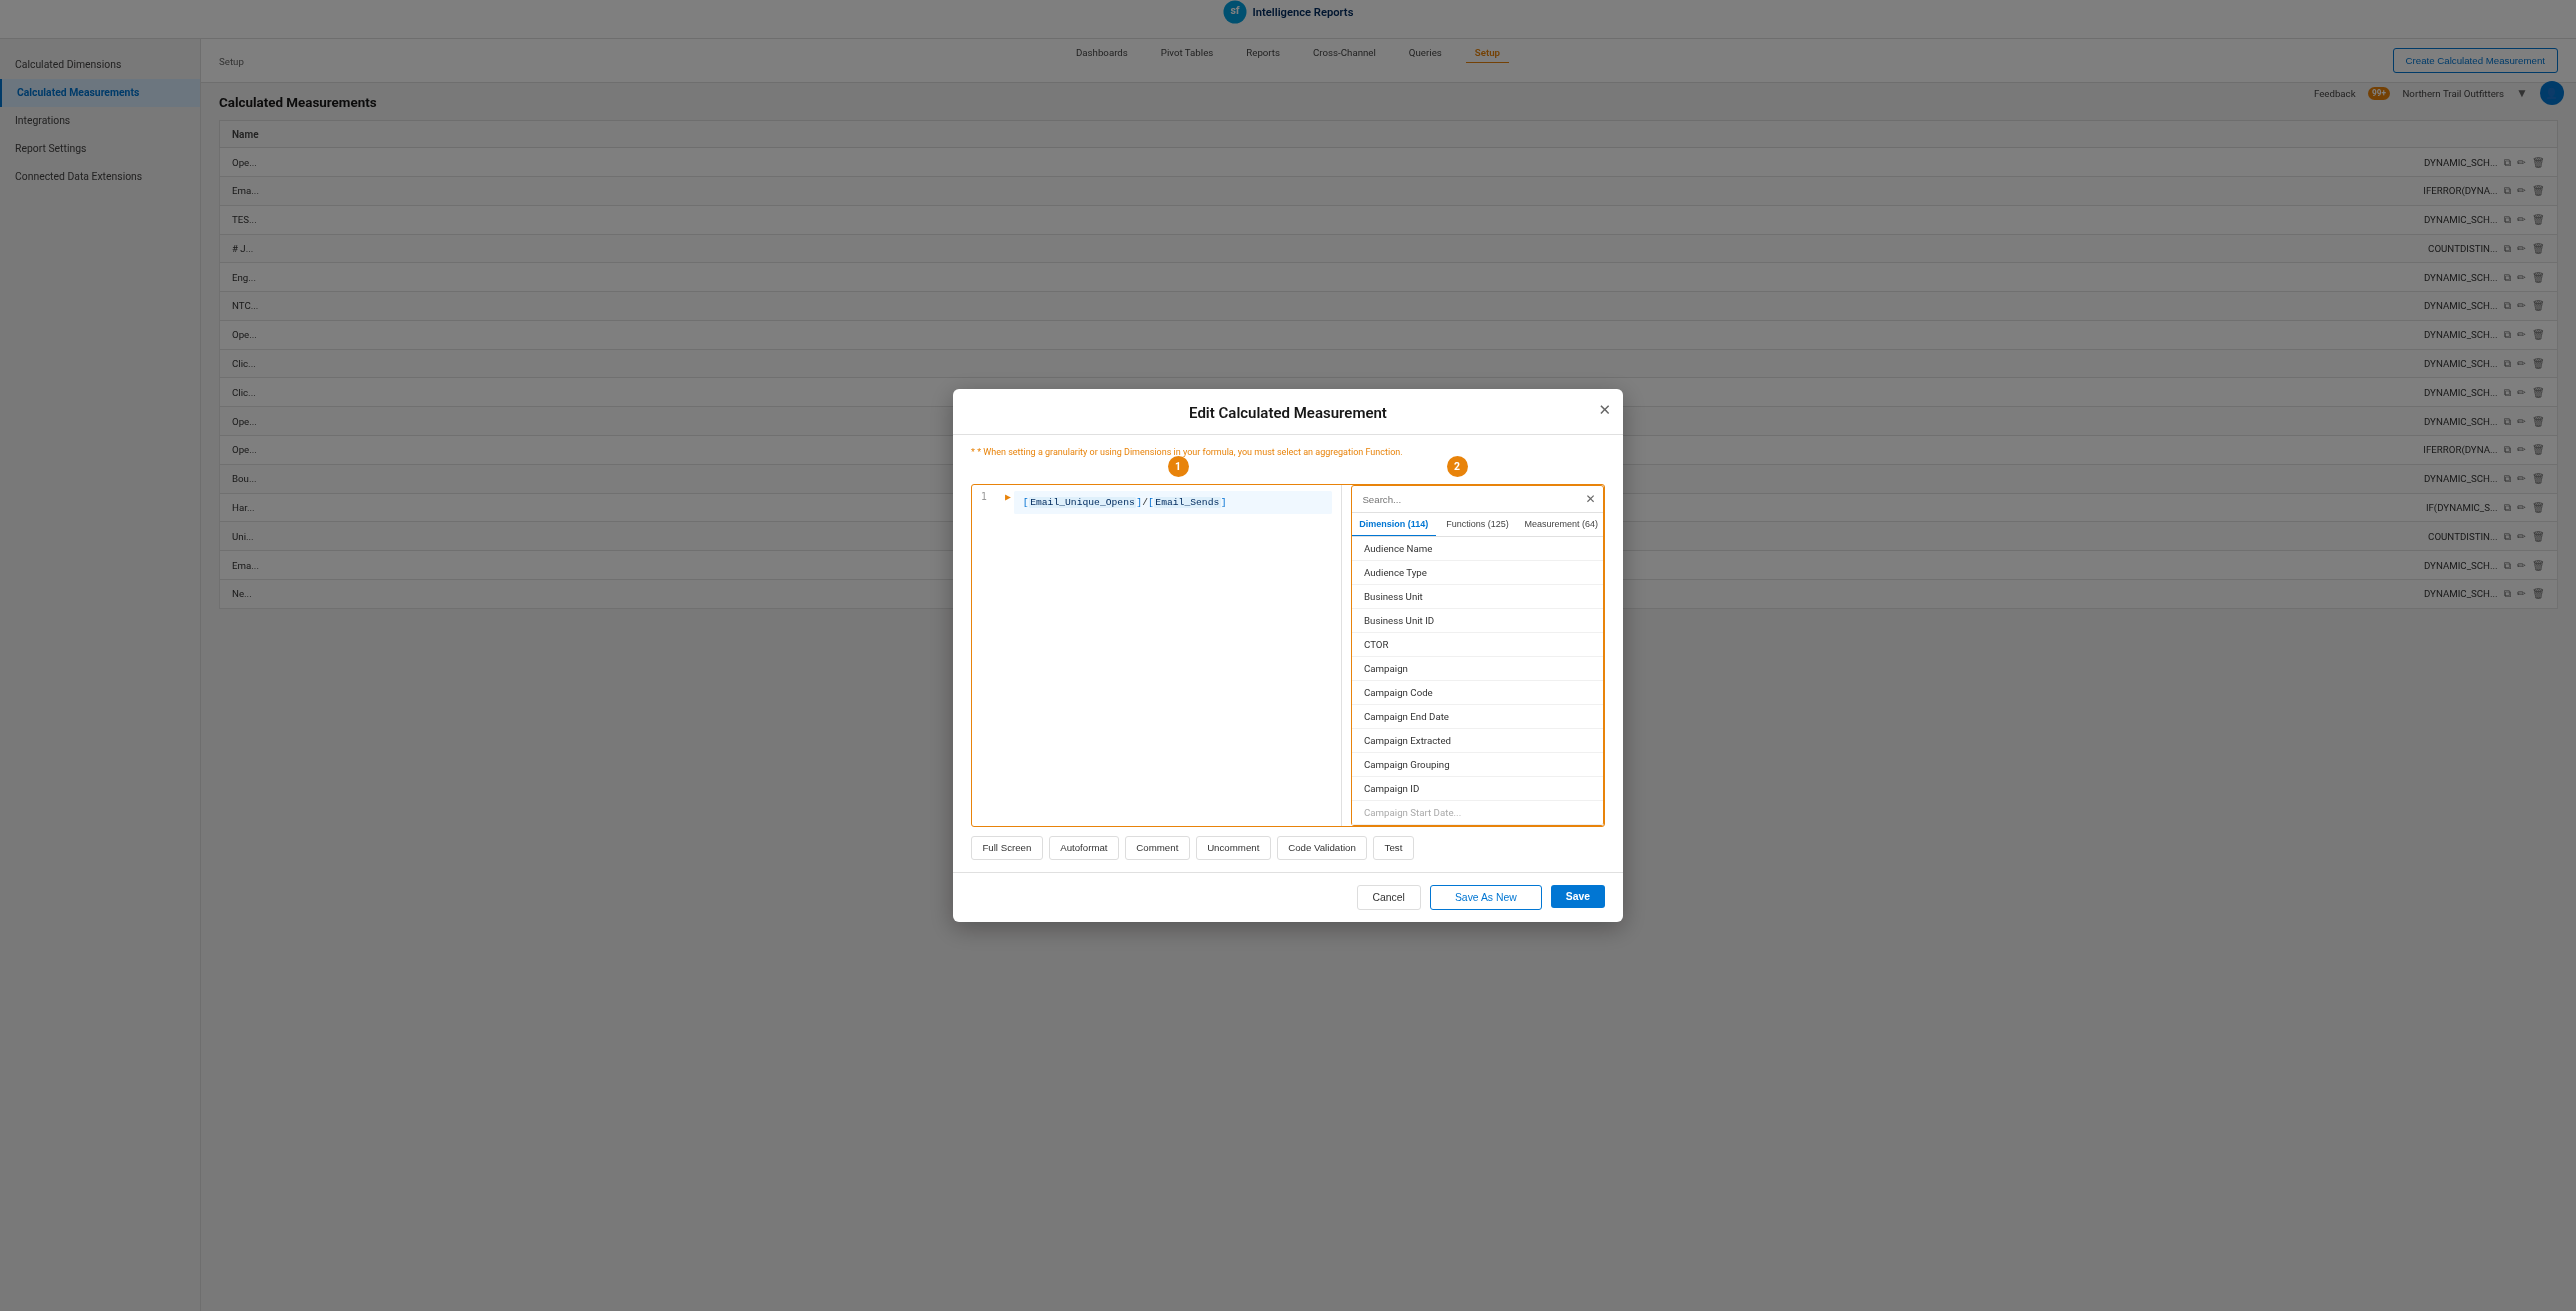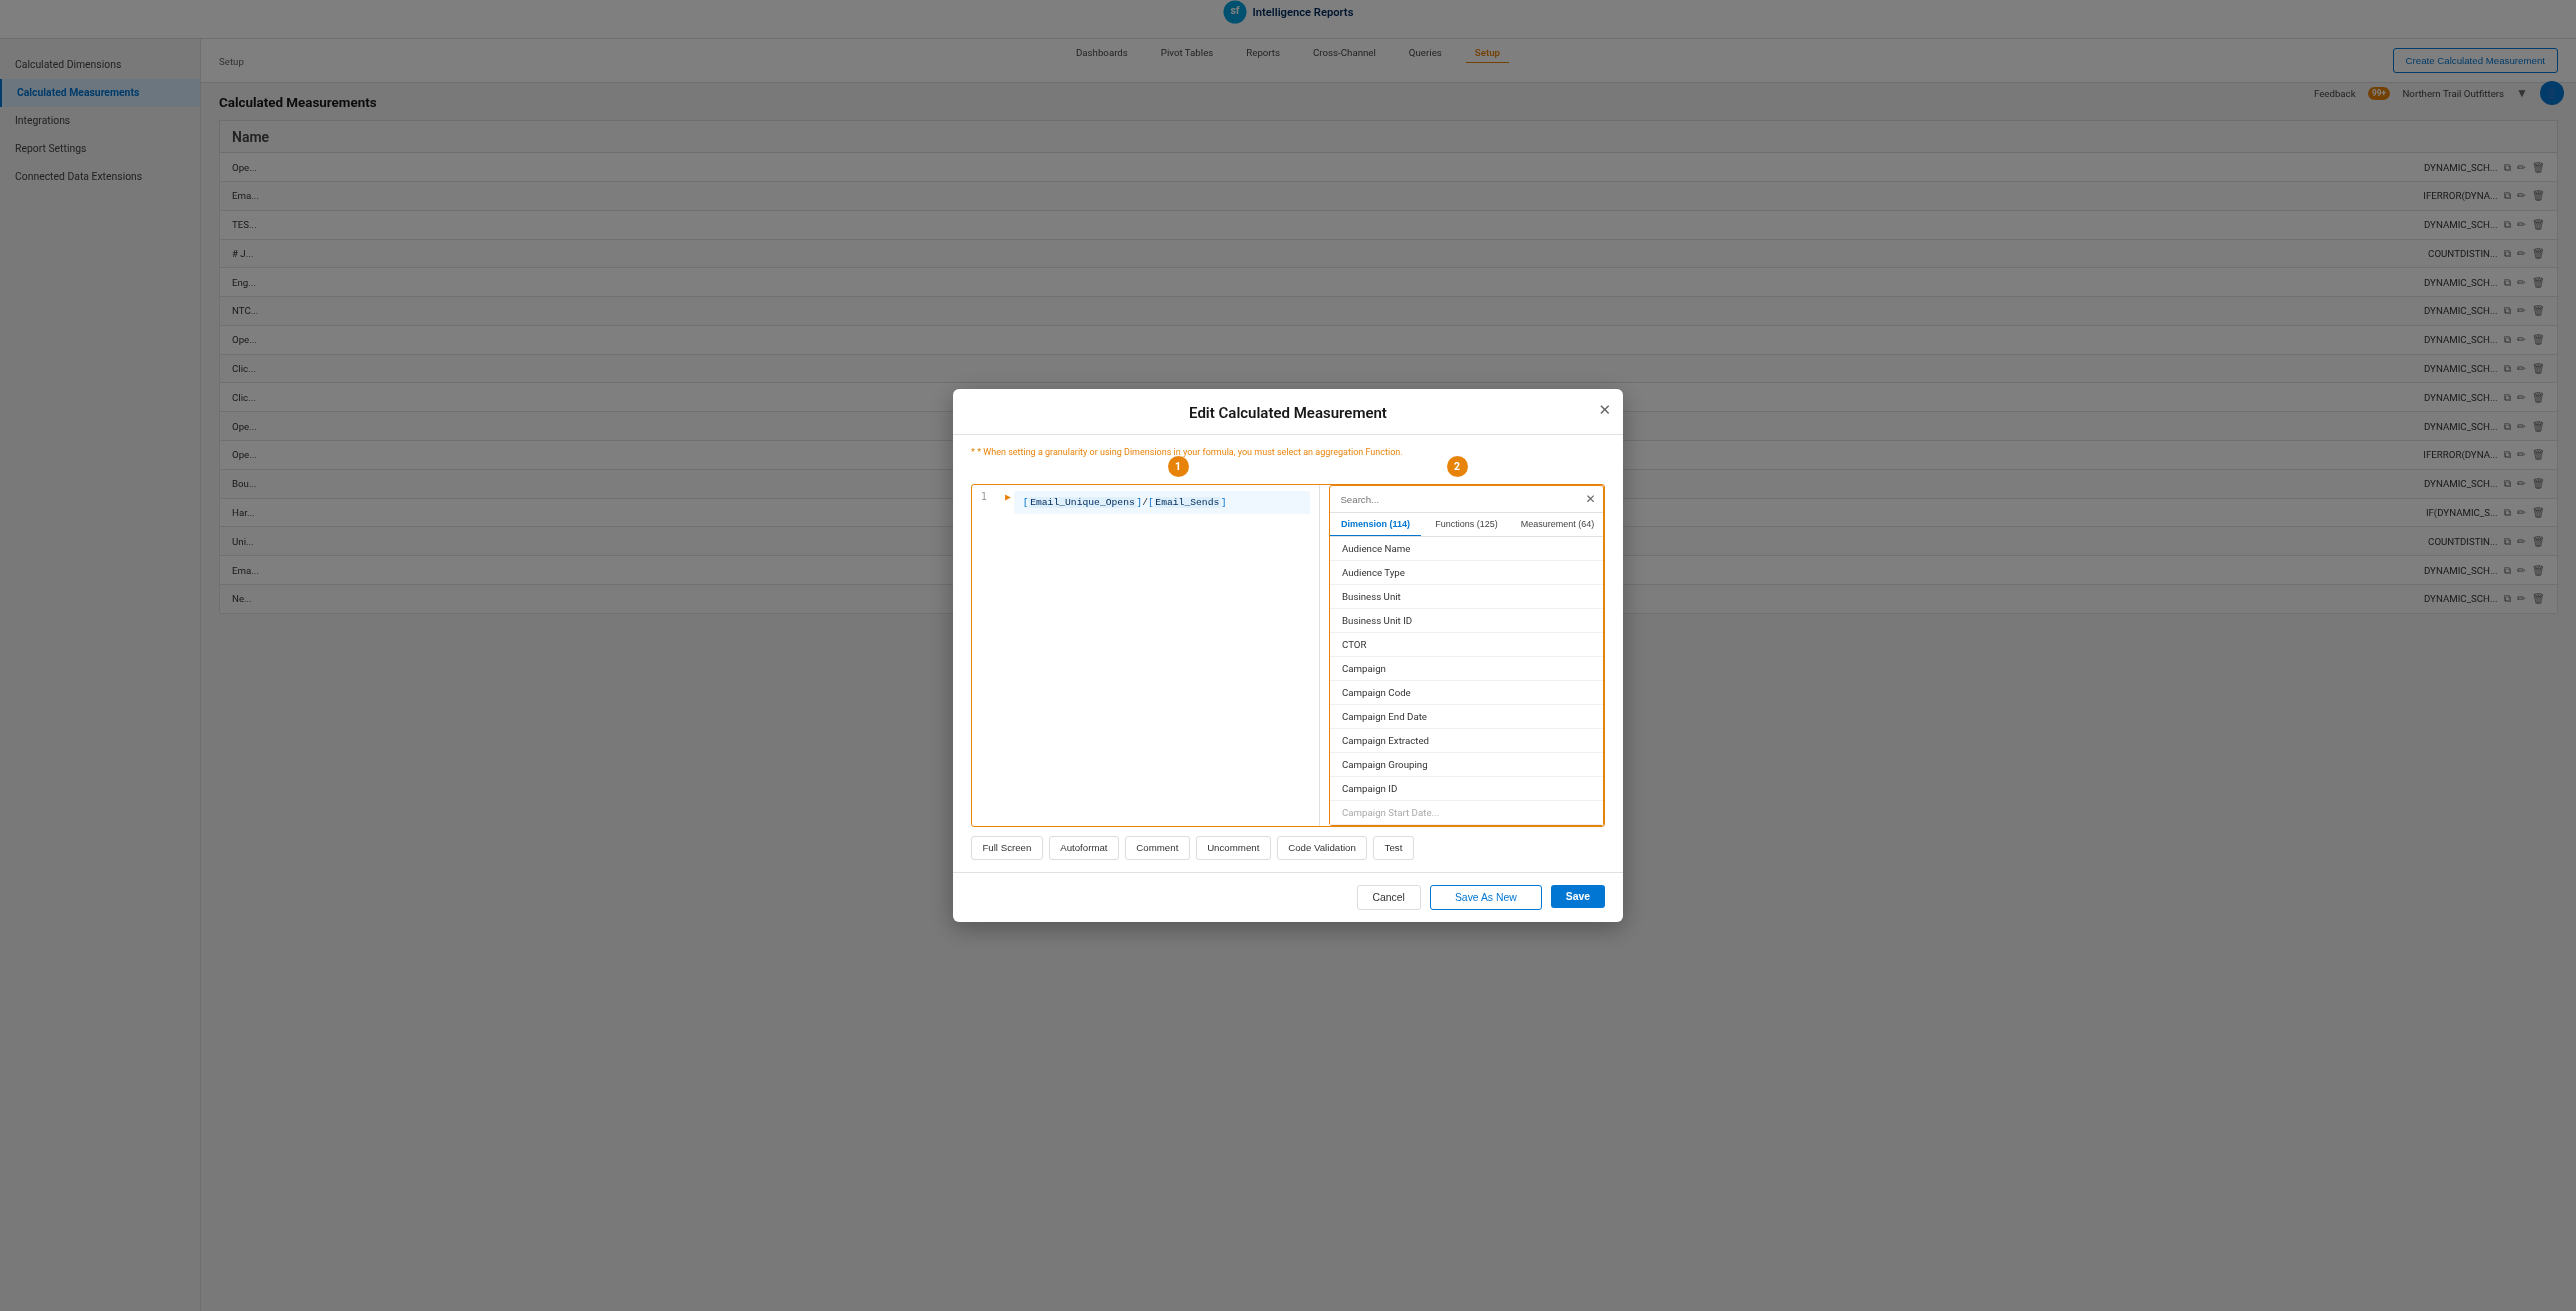--- a/index.html
+++ b/index.html
@@ -62,21 +62,21 @@
     }
     .create-btn {
       background: white; border: 0.7px solid #0176d3; color: #0176d3;
       padding: 6px 12px; border-radius: 3px; font-size: 9.7px; cursor: pointer;
     }
 
     
     .table-area { padding: 12px 18px; }
     .table-header-row {
       display: flex; background: #f8f8f8; border: 0.7px solid #ddd;
-      padding: 7.4px 12px; font-size: 14px; font-weight: 600; color: #444;
+      padding: 7.4px 12px; font-size: 10px; font-weight: 600; color: #444;
     }
     .col-name { flex: 2; }
     .col-expr { flex: 3; text-align: right; }
     .table-row {
       display: flex; border: 0.7px solid #e0e0e0; border-top: none;
       padding: 7.4px 12px; background: white; font-size: 9.7px; color: #333;
       align-items: center;
     }
     .table-row .col-name { flex: 2; }
     .table-row .col-expr { flex: 3; display: flex; align-items: center; justify-content: flex-end; gap: 6px; }
@@ -125,21 +125,21 @@
     .line-marker { color: #e8830a; margin-right: 3px; }
     .code-content {
       flex: 1; padding: 6px 9px; font-family: 'Courier New', monospace;
       font-size: 9.7px; color: #333; background: #f0f8ff; border-radius: 1.5px;
     }
     .code-bracket { color: #0070d2; }
     .code-field { background: #dff0fb; color: #032d60; border-radius: 1.5px; padding: 0 1.5px; }
 
     
     .right-panel {
-      width: 275px; display: flex; flex-direction: column;
+      width: 253px; display: flex; flex-direction: column;
     }
     .search-bar {
       display: flex; align-items: center; padding: 4.5px 7.4px;
       border-bottom: 0.7px solid #e0e0e0; position: relative;
     }
     .search-input {
       flex: 1; border: none; outline: none; font-size: 9.7px;
       color: #333; padding: 3px;
     }
     .search-close { cursor: pointer; color: #666; font-size: 12px; }

